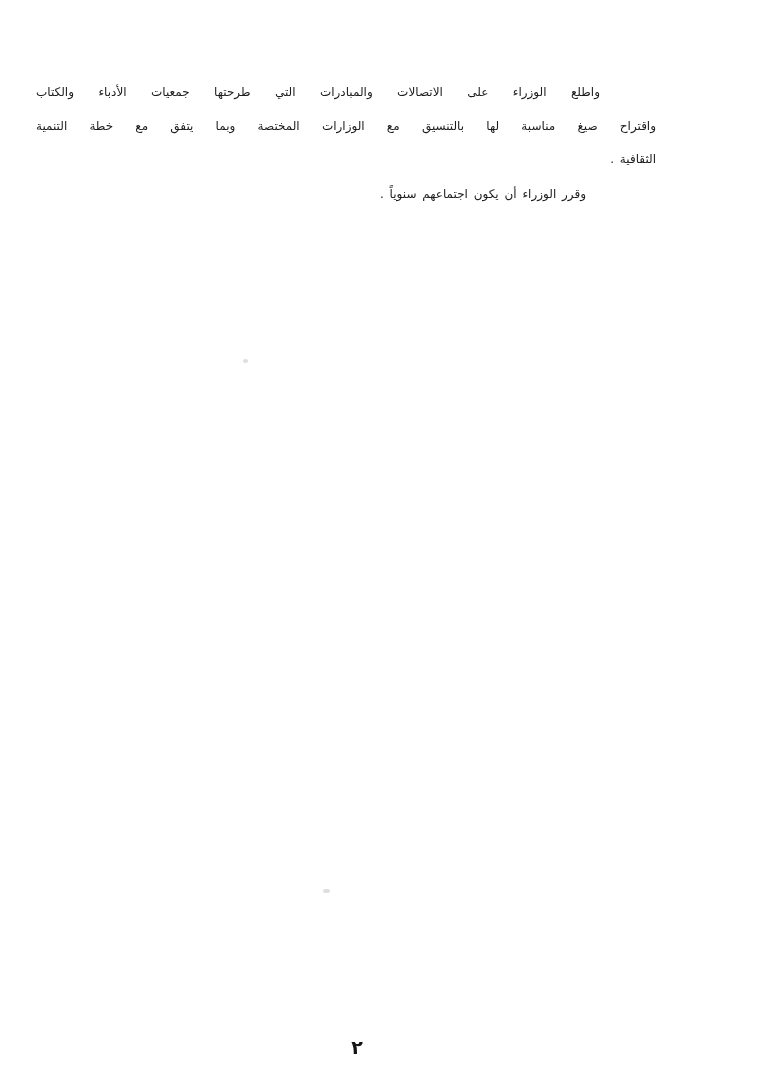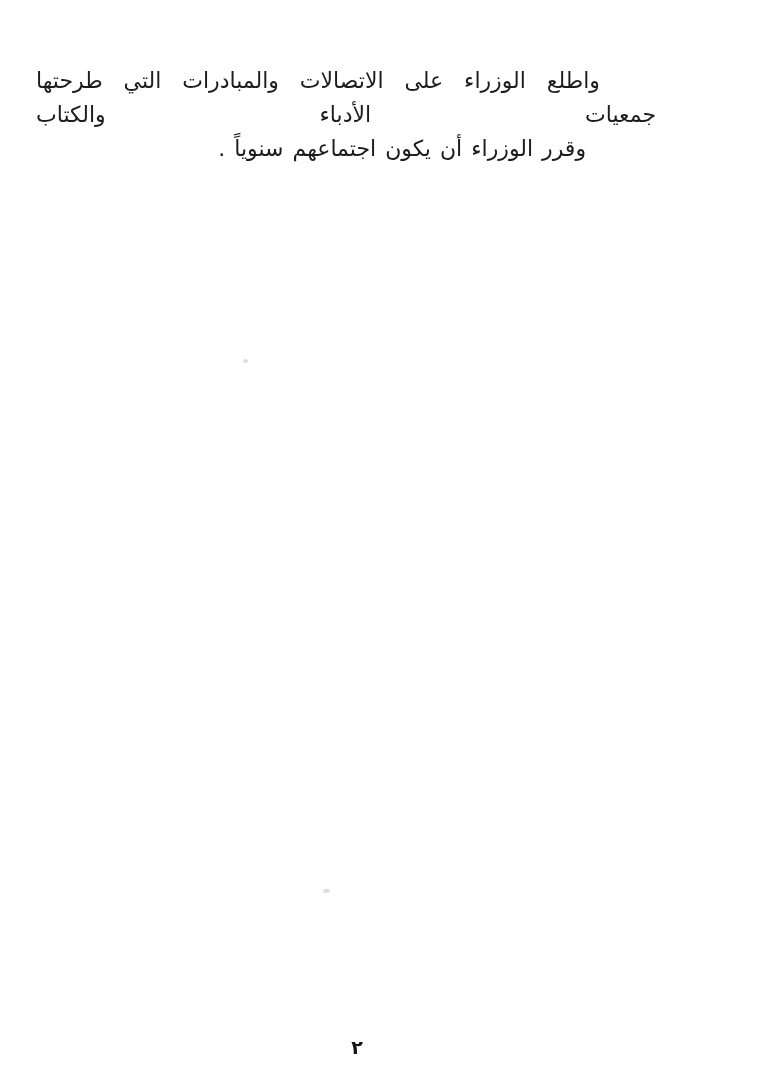--- a/index.html
+++ b/index.html
@@ -15,25 +15,25 @@
     font-family: "DejaVu Sans", sans-serif;
     color: #1c1c1c;
   }
   .page {
     position: absolute;
     inset: 0;
     background: #ffffff;
   }
   .text-block {
     position: absolute;
-    top: 64px;
+    top: 76px;
     right: 106px;
     left: 36px;
     direction: rtl;
-    font-size: 22px;
+    font-size: 12px;
     line-height: 33.5px;
     word-spacing: 2px;
   }
   .text-line {
     text-align: justify;
     text-align-last: justify;
     white-space: normal;
   }
   .first-line {
     text-indent: 56px; 
@@ -69,20 +69,22 @@
 </style>
 </head>
 <body>
 
 <div class="page">
 
   <div class="text-block">
 
     <section>
       <div class="text-line first-line">واطلع الوزراء على الاتصالات والمبادرات التي طرحتها جمعيات الأدباء والكتاب</div>
+      <div class="text-line">واقتراح صيغ مناسبة لها بالتنسيق مع الوزارات المختصة وبما يتفق مع خطة التنمية</div>
+      <div class="text-line last-line">الثقافية .</div>
     </section>
 
     <section>
       <div class="paragraph-2">وقرر الوزراء أن يكون اجتماعهم سنوياً .</div>
     </section>
 
   </div>
 
   <div class="speckle speckle-1"></div>
   <div class="speckle speckle-2"></div>

